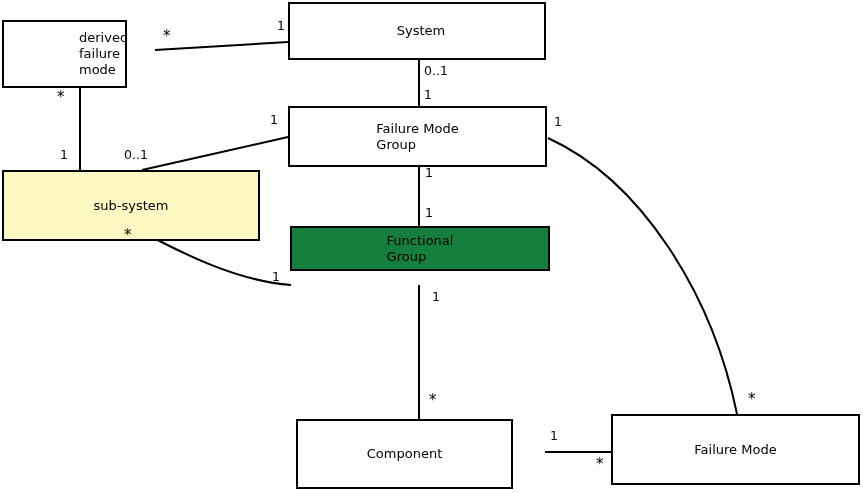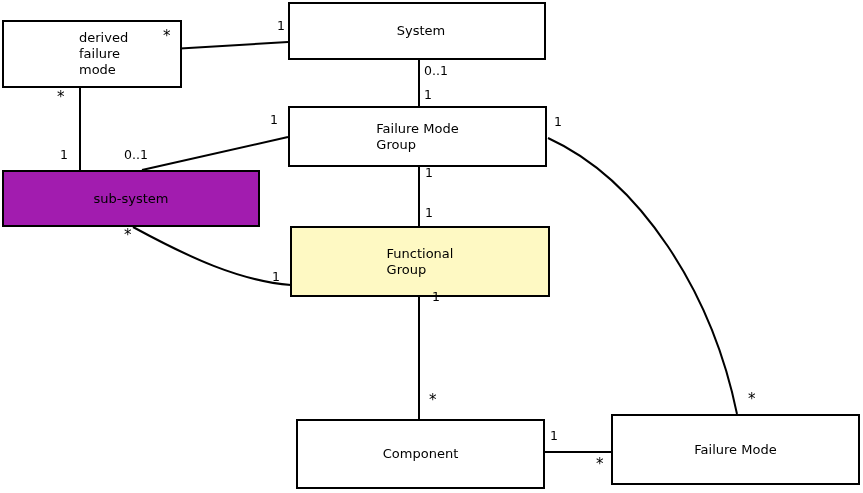--- a/index.html
+++ b/index.html
@@ -63,40 +63,40 @@
       <path d="M80,88 L80,170" fill="none" stroke="#000000" stroke-width="2"></path>
       <path d="M142,170 L288,137" fill="none" stroke="#000000" stroke-width="2"></path>
       <path d="M419,167 L419,226" fill="none" stroke="#000000" stroke-width="2"></path>
       <path d="M133,227 C190,258 240,281 291,285" fill="none" stroke="#000000" stroke-width="2"></path>
       <path d="M419,285 L419,419" fill="none" stroke="#000000" stroke-width="2"></path>
       <path d="M548,138 C640,180 712,292 737,414" fill="none" stroke="#000000" stroke-width="2"></path>
       <path d="M545,452 L611,452" fill="none" stroke="#000000" stroke-width="2"></path>
     </svg>
 
   <div id="nodes-layer">
-      <div class="node" style="left: 2px; top: 20px; width: 180px; height: 68px; border-color: rgb(0, 0, 0); background: rgb(255, 255, 255); justify-content: flex-start; padding-left: 75px;">
+      <div class="node" style="left: 2px; top: 20px; width: 125px; height: 68px; border-color: rgb(0, 0, 0); background: rgb(255, 255, 255); justify-content: flex-start; padding-left: 75px;">
         <div class="node-label">derived
 failure
 mode</div>
       </div>
       <div class="node" style="left: 288px; top: 2px; width: 258px; height: 58px; border-color: rgb(0, 0, 0); background: rgb(255, 255, 255); padding-left: 8px;">
         <div class="node-label">System</div>
       </div>
       <div class="node" style="left: 288px; top: 106px; width: 259px; height: 61px; border-color: rgb(0, 0, 0); background: rgb(255, 255, 255);">
         <div class="node-label">Failure Mode
 Group</div>
       </div>
-      <div class="node" style="left: 2px; top: 170px; width: 258px; height: 57px; border-color: rgb(0, 0, 0); background: #a21caf;">
+      <div class="node" style="left: 2px; top: 170px; width: 258px; height: 71px; border-color: rgb(0, 0, 0); background: #fef9c3;">
         <div class="node-label">sub-system</div>
       </div>
-      <div class="node" style="left: 290px; top: 226px; width: 260px; height: 71px; border-color: rgb(0, 0, 0); background: #fef9c3;">
+      <div class="node" style="left: 290px; top: 226px; width: 260px; height: 45px; border-color: rgb(0, 0, 0); background: #15803d;">
         <div class="node-label">Functional
 Group</div>
       </div>
-      <div class="node" style="left: 296px; top: 419px; width: 249px; height: 70px; border-color: rgb(0, 0, 0); background: rgb(255, 255, 255);">
+      <div class="node" style="left: 296px; top: 419px; width: 217px; height: 70px; border-color: rgb(0, 0, 0); background: rgb(255, 255, 255);">
         <div class="node-label">Component</div>
       </div>
       <div class="node" style="left: 611px; top: 414px; width: 249px; height: 71px; border-color: rgb(0, 0, 0); background: rgb(255, 255, 255);">
         <div class="node-label">Failure Mode</div>
       </div>
     </div>
 
   <div id="mult-layer">
       <div class="mult star" style="left: 163px; top: 30px; color: rgb(0, 0, 0);">*</div>
       <div class="mult" style="left: 277px; top: 19px; color: rgb(0, 0, 0);">1</div>

